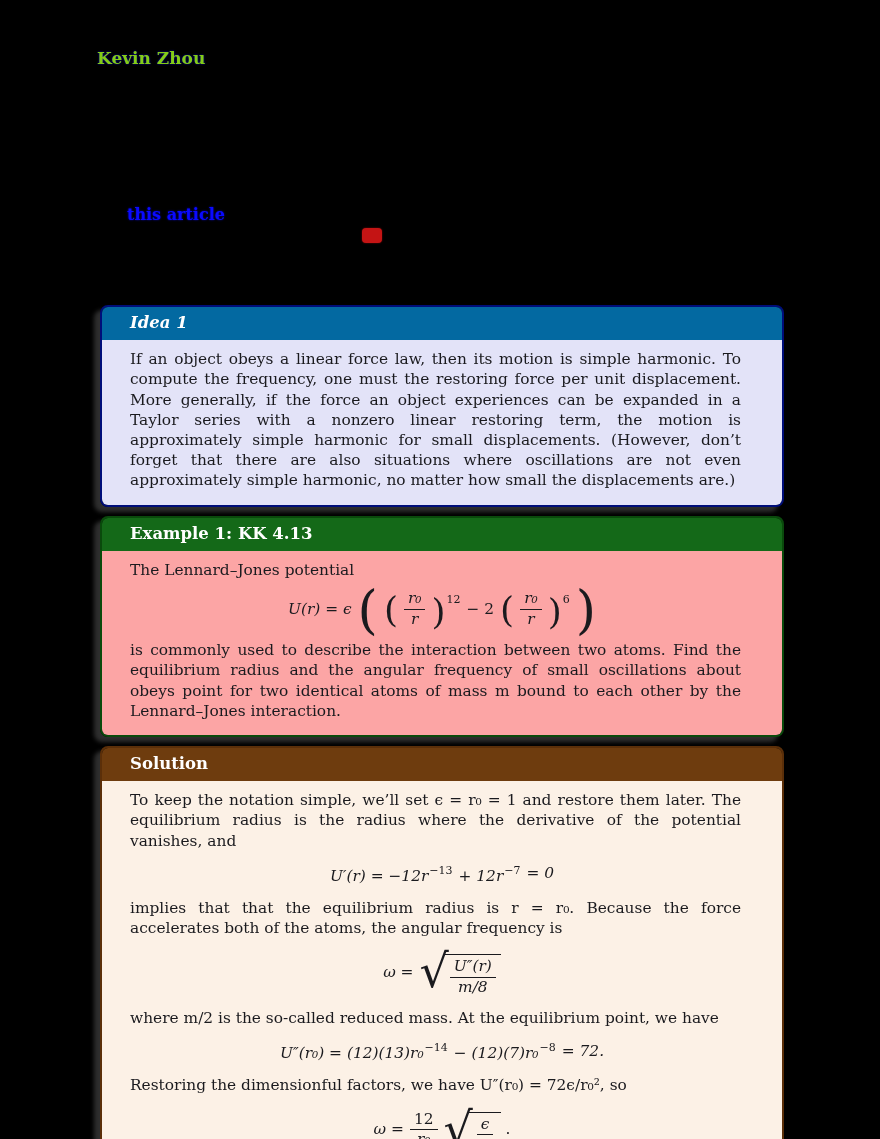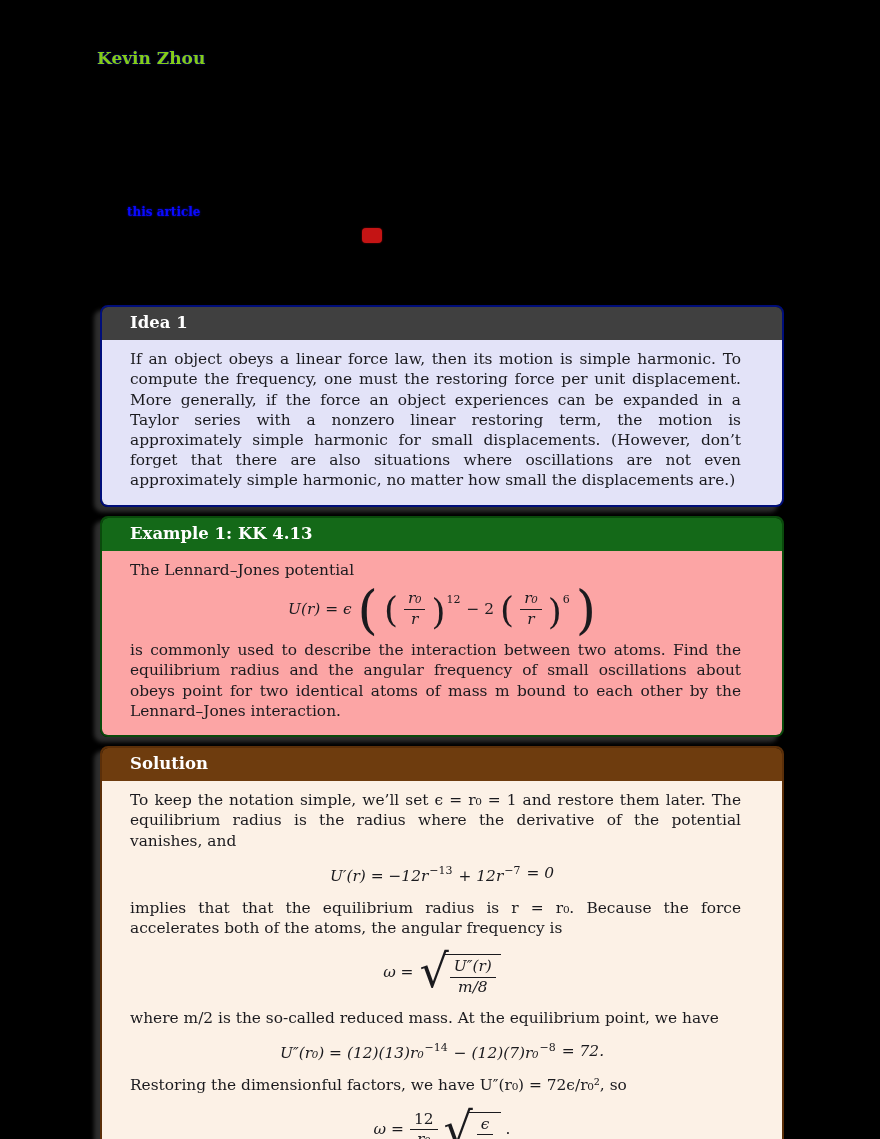--- a/index.html
+++ b/index.html
@@ -13,21 +13,21 @@
   }
   
   .author-link{
     position:absolute;left:97px;top:48px;
     color:#84cc16;font-weight:bold;font-size:17px;
     text-shadow:0 0 2px rgba(10,10,255,.8);
     text-decoration:none;cursor:pointer;
   }
   .article-link{
     position:absolute;left:127px;top:205px;
-    color:#0a0aff;font-weight:600;font-size:12px;
+    color:#0a0aff;font-weight:600;font-size:16px;
     text-shadow:0 0 2px rgba(10,10,255,.8);
     text-decoration:none;cursor:pointer;
   }
   .video-icon{
     position:absolute;left:362px;top:228px;
     width:20px;height:15px;border-radius:4px;
     background:#c41414;box-shadow:0 0 2px #7a0b0b;
     cursor:pointer;
   }
   
@@ -36,21 +36,21 @@
     border-radius:8px;overflow:hidden;margin-bottom:9px;
     box-shadow:-6px 5px 4px #2e2e2e;
     font-size:15.4px;line-height:20.2px;
   }
   .box-header{
     color:#ffffff;font-weight:bold;font-size:16.5px;
     padding:6px 28px 7px;
   }
   .box-body{padding:9px 28px 12px;text-align:justify;}
   .idea    {border:2px solid #000e7a;}
-  .idea    .box-header{background:#404040;}
+  .idea    .box-header{background:#0369a1;font-style:italic;}
   .idea    .box-body{background:#e3e3f8;}
   .example {border:2px solid #0a4a0c;}
   .example .box-header{background:#146918;}
   .example .box-body{background:#fca5a5;}
   .solution{border:2px solid #5b2f09;}
   .solution.box{box-shadow:-6px 5px 4px #2e2e2e, inset 0 -2px 0 #a06a2d;}
   .solution .box-header{background:#6e3c0e;}
   .solution .box-body{background:#fcf1e6;}
   p{margin:0 13px 2px 0;}
   

